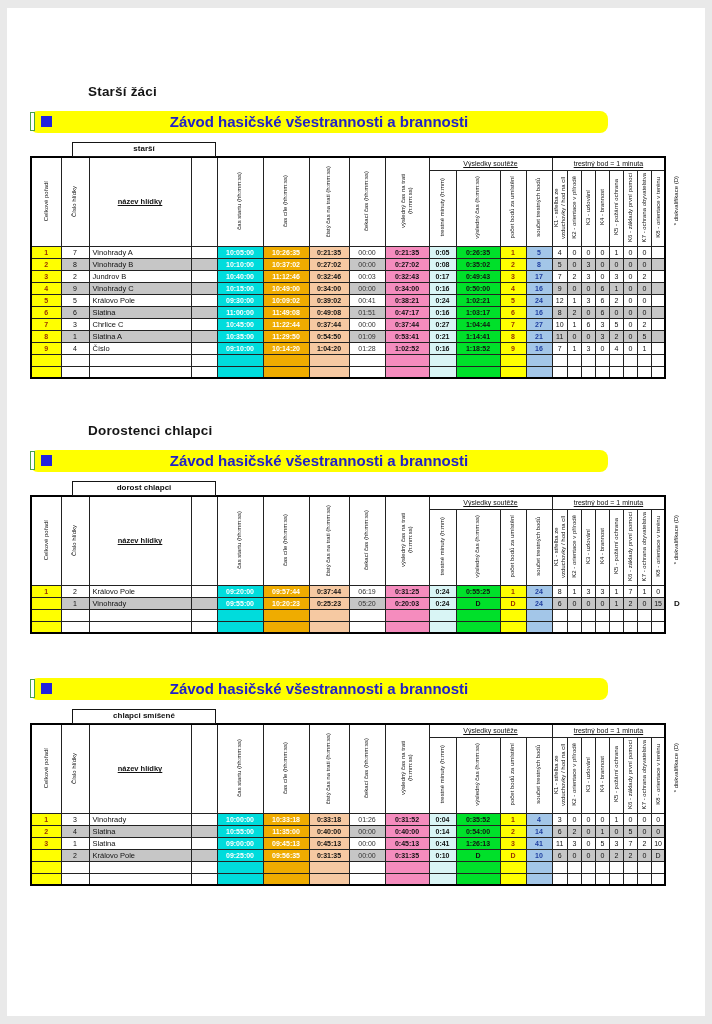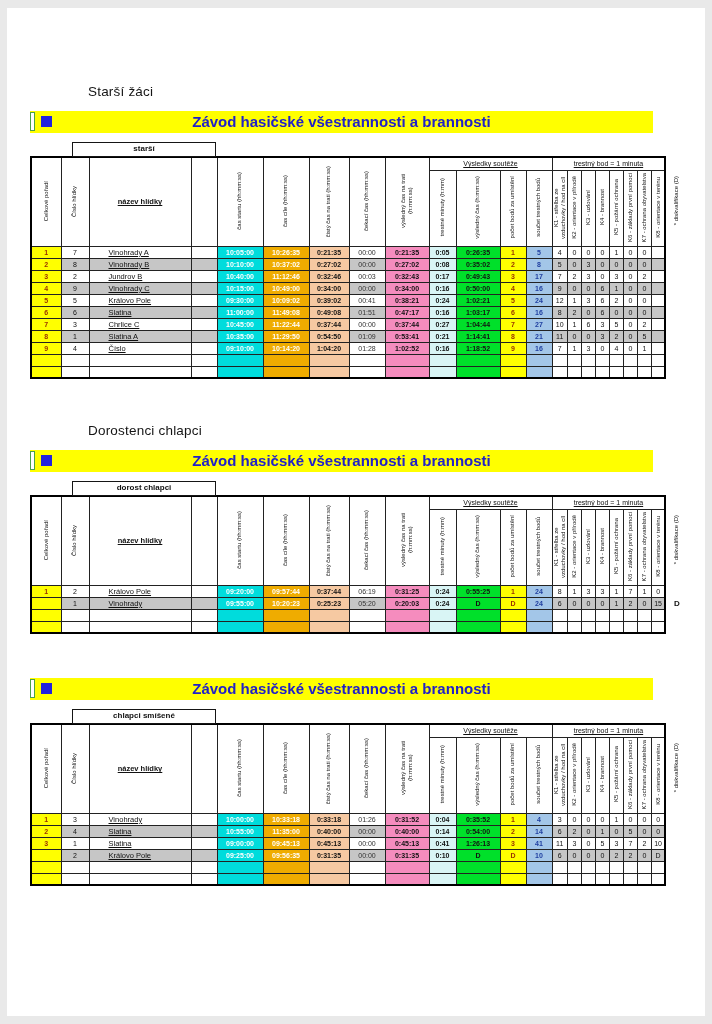--- a/index.html
+++ b/index.html
@@ -7,26 +7,27 @@
     width:712px; height:1024px; background:#e9e9e9;
     font-family:"Liberation Sans", sans-serif; color:#111;
     position:relative; overflow:hidden;
   }
   .page {
     position:absolute; left:7px; top:8px; width:698px; height:1008px;
     background:#ffffff; padding:76px 0 0 23px; box-sizing:border-box;
   }
   .section { margin-bottom:44px; }
   .section-heading {
-    font-size:13.5px; font-weight:normal; color:#151515;
+    font-size:13.5px; font-weight:bold; color:#151515;
     margin:0 0 12px 58px; letter-spacing:.2px;
   }
   .banner {
-    position:relative; width:623px; height:22px; background:var(--banner_bg);
+    position:relative; width:578px; height:22px; background:var(--banner_bg);
     margin-bottom:9px;
+    border-radius:8px;
   }
   .banner-edge {
     position:absolute; left:0; top:1px; width:5px; height:19px;
     background:#fff; border:1px solid #4aa04a; box-sizing:border-box;
   }
   .banner-square {
     position:absolute; left:11px; top:5px; width:11px; height:11px;
     background:var(--square_blue);
   }
   .banner-title {
@@ -58,21 +59,21 @@
   
   td.c-rank  { background:var(--yellow); color:var(--rank_text); font-weight:bold; }
   td.c-start { background:var(--cyan);  color:#fff; font-weight:bold; }
   td.c-fin   { background:var(--gold);  color:#fff; font-weight:bold; }
   td.c-net   { background:var(--peach); font-weight:bold; }
   td.c-track { background:var(--pink);  font-weight:bold; }
   td.c-pmin  { background:var(--ltcyan);font-weight:bold; }
   td.c-final { background:var(--green); font-weight:bold; }
   td.c-pts   { background:var(--yellow);color:var(--rank_text); font-weight:bold; }
   td.c-sum   { background:var(--ltblue);color:var(--sum_text);  font-weight:bold; }
-  td.c-name  { text-align:left; padding-left:19px; font-size:7.5px;text-decoration:underline; }
+  td.c-name  { text-align:left; padding-left:3px; font-size:7.5px; }
   td.c-wait  { color:#333; }
   tr.data:nth-child(even) td.st { background:var(--gray); }
   .res .c-dq, .res th.c-dq { border:none; background:transparent; }
   td.c-dq { font-weight:bold; font-size:8px; }
   
   .res .bl { border-left:2px solid #000; }
   .res .br { border-right:2px solid #000; }
   .res .bt { border-top:2px solid #000;text-decoration:underline; }
   .res .bb { border-bottom:2px solid #000; }
 </style>

